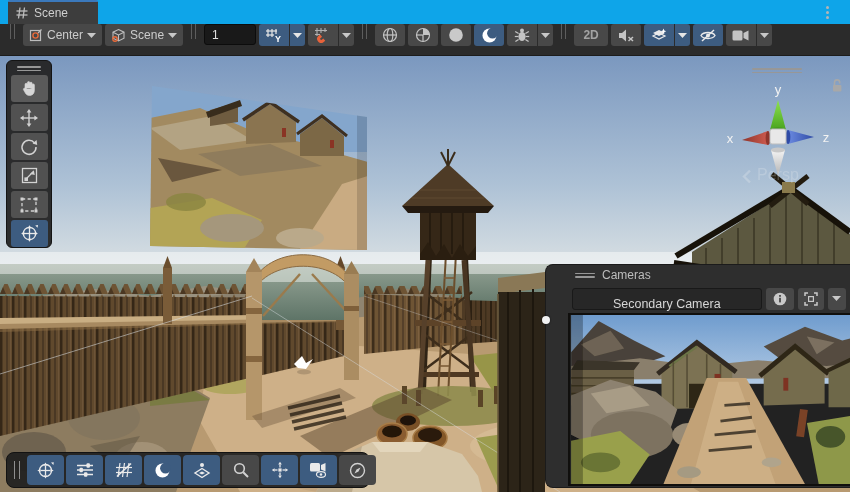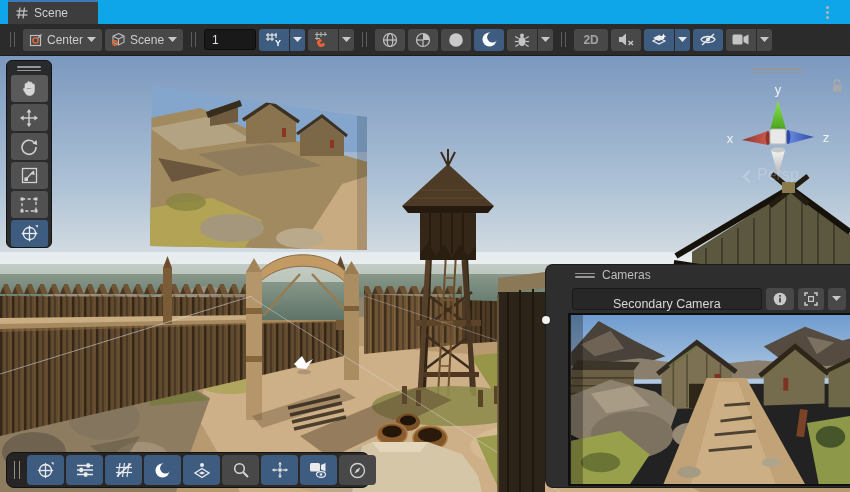--- a/index.html
+++ b/index.html
@@ -8,21 +8,21 @@
     position:relative; width:850px; height:492px; overflow:hidden;
     font-family:"Liberation Sans", sans-serif; background:#191919;
     -webkit-font-smoothing:antialiased; user-select:none;
   }
   
   .tabbar { position:absolute; left:0; top:0; width:850px; height:24px; background:#0ea5e9; display:flex; align-items:stretch; }
   .tab { margin-left:8px; width:90px; background:#3d3d3d; border-top:2px solid #3b79bc; display:flex; align-items:center; gap:6px; padding:0 8px; color:#cfcfcf; font-size:12px; border-radius:2px 2px 0 0; }
   .kebab { margin-left:auto; margin-right:18px; align-self:center; display:flex; flex-direction:column; gap:2px; padding:3px; cursor:pointer; }
   .kebab i { width:3px; height:3px; border-radius:50%; background:#b5b5b5; }
   
-  .toolbar { position:absolute; left:0; top:24px; width:850px; height:32px; background:#2b2b2b; display:flex; align-items:center; padding-left:5px; gap:3px; overflow:hidden; border-bottom:1px solid #1c1c1c; }
+  .toolbar { position:absolute; left:0; top:24px; width:850px; height:32px; background:#2b2b2b; display:flex; align-items:flex-start; padding-left:5px; gap:3px; overflow:hidden; border-bottom:1px solid #1c1c1c; }
   .handle2 { width:5px; height:15px; border-left:1px solid #5d5d5d; border-right:1px solid #5d5d5d; margin:0 5px; flex:none; }
   .tbtn { height:22px; min-width:30px; background:#484848; border-radius:3px; display:inline-flex; align-items:center; justify-content:center; padding:0 6px; gap:4px; color:#ccc; font-size:12px; flex:none; cursor:pointer; }
   .tbtn.blue { background:#3d5c80; }
   .split { display:flex; flex:none; }
   .split .tbtn { border-radius:3px 0 0 3px; }
   .split .arr { width:15px; height:22px; background:#484848; border-radius:0 3px 3px 0; margin-left:1px; display:flex; align-items:center; justify-content:center; cursor:pointer; }
   .split .arr.blue { background:#3d5c80; }
   .snapin { width:52px; height:21px; background:#191919; border:1px solid #0c0c0c; border-radius:3px; color:#e0e0e0; font-size:12px; padding:0 7px; font-family:"Liberation Sans",sans-serif; }
   .caret { width:9px; height:5px; }
   

